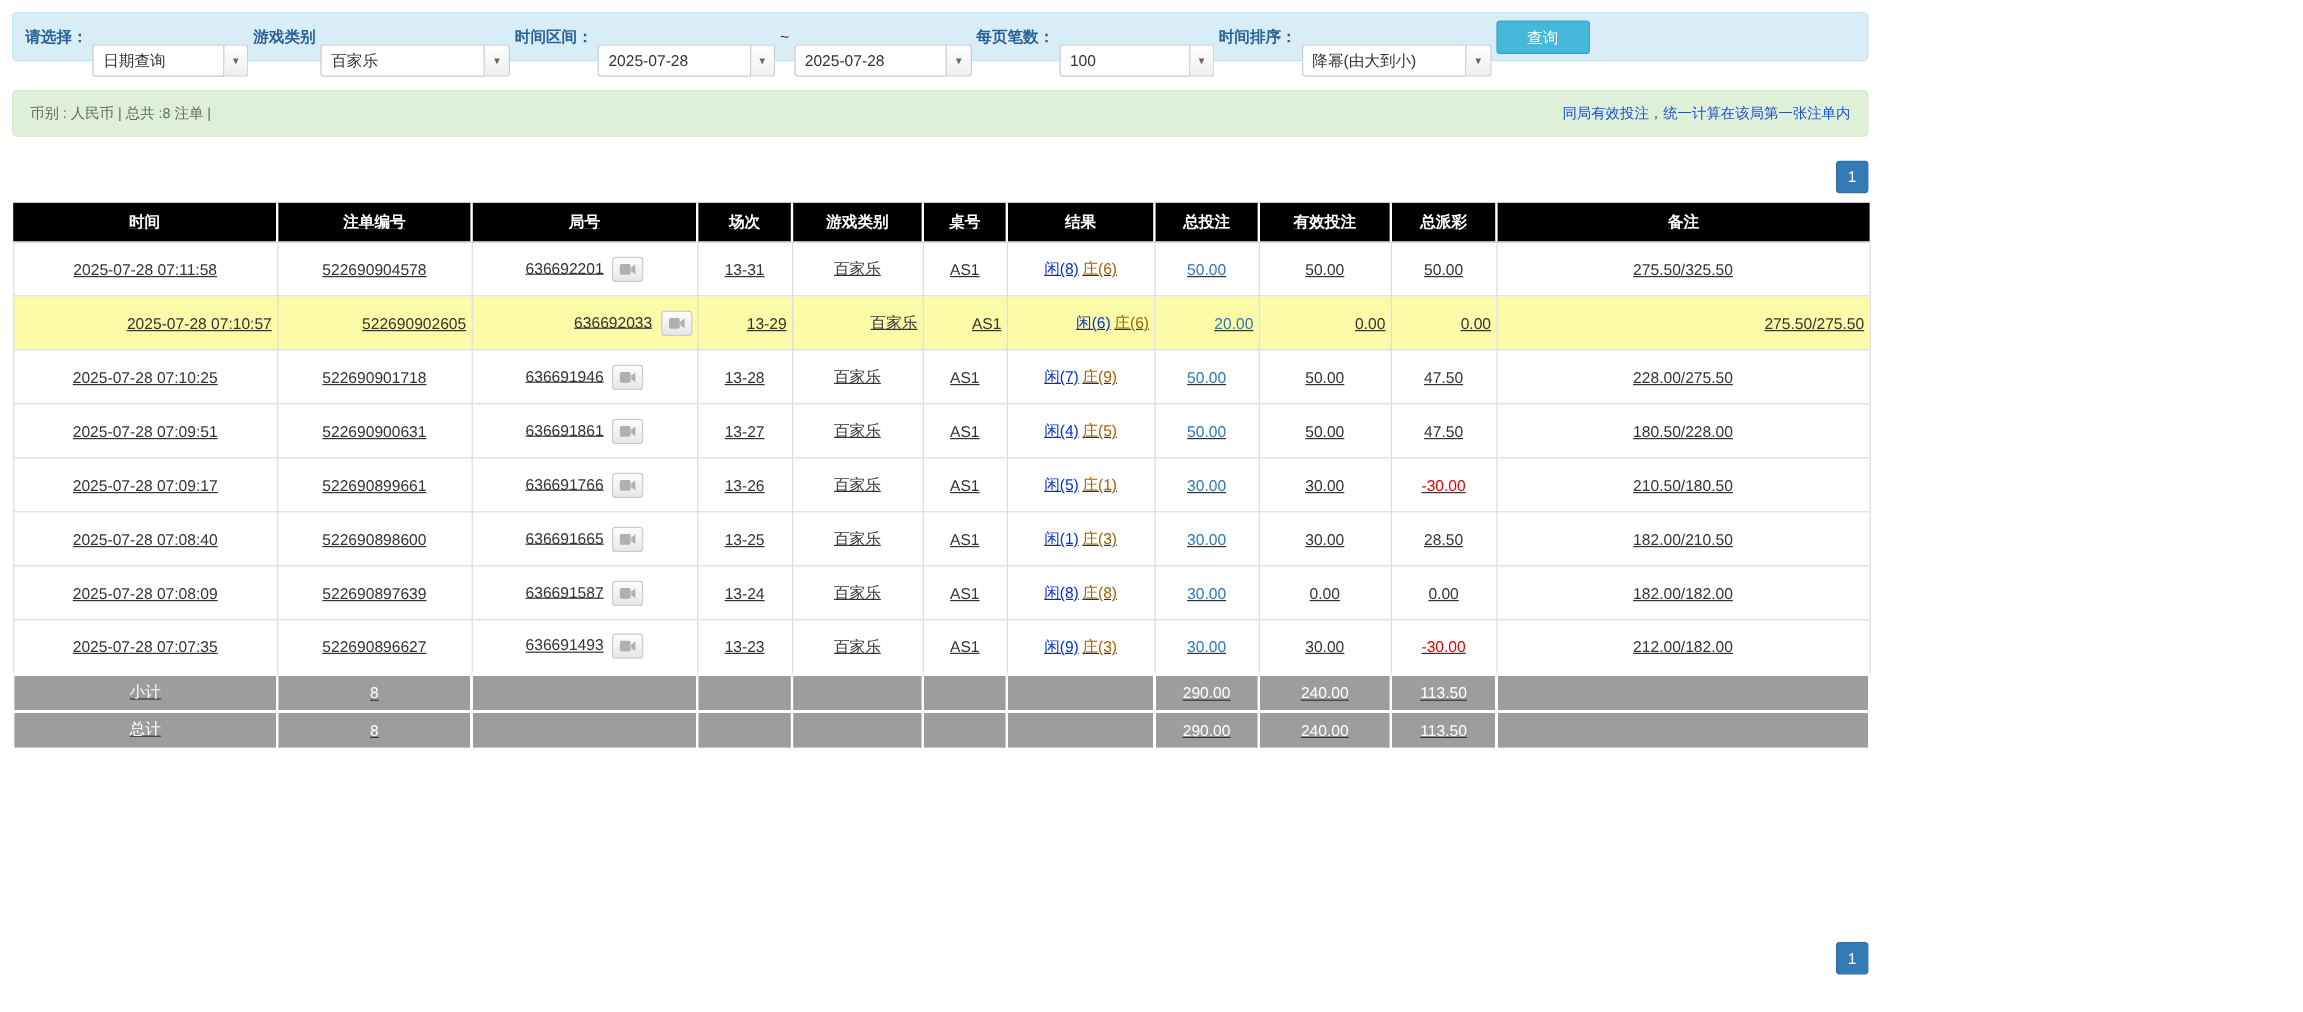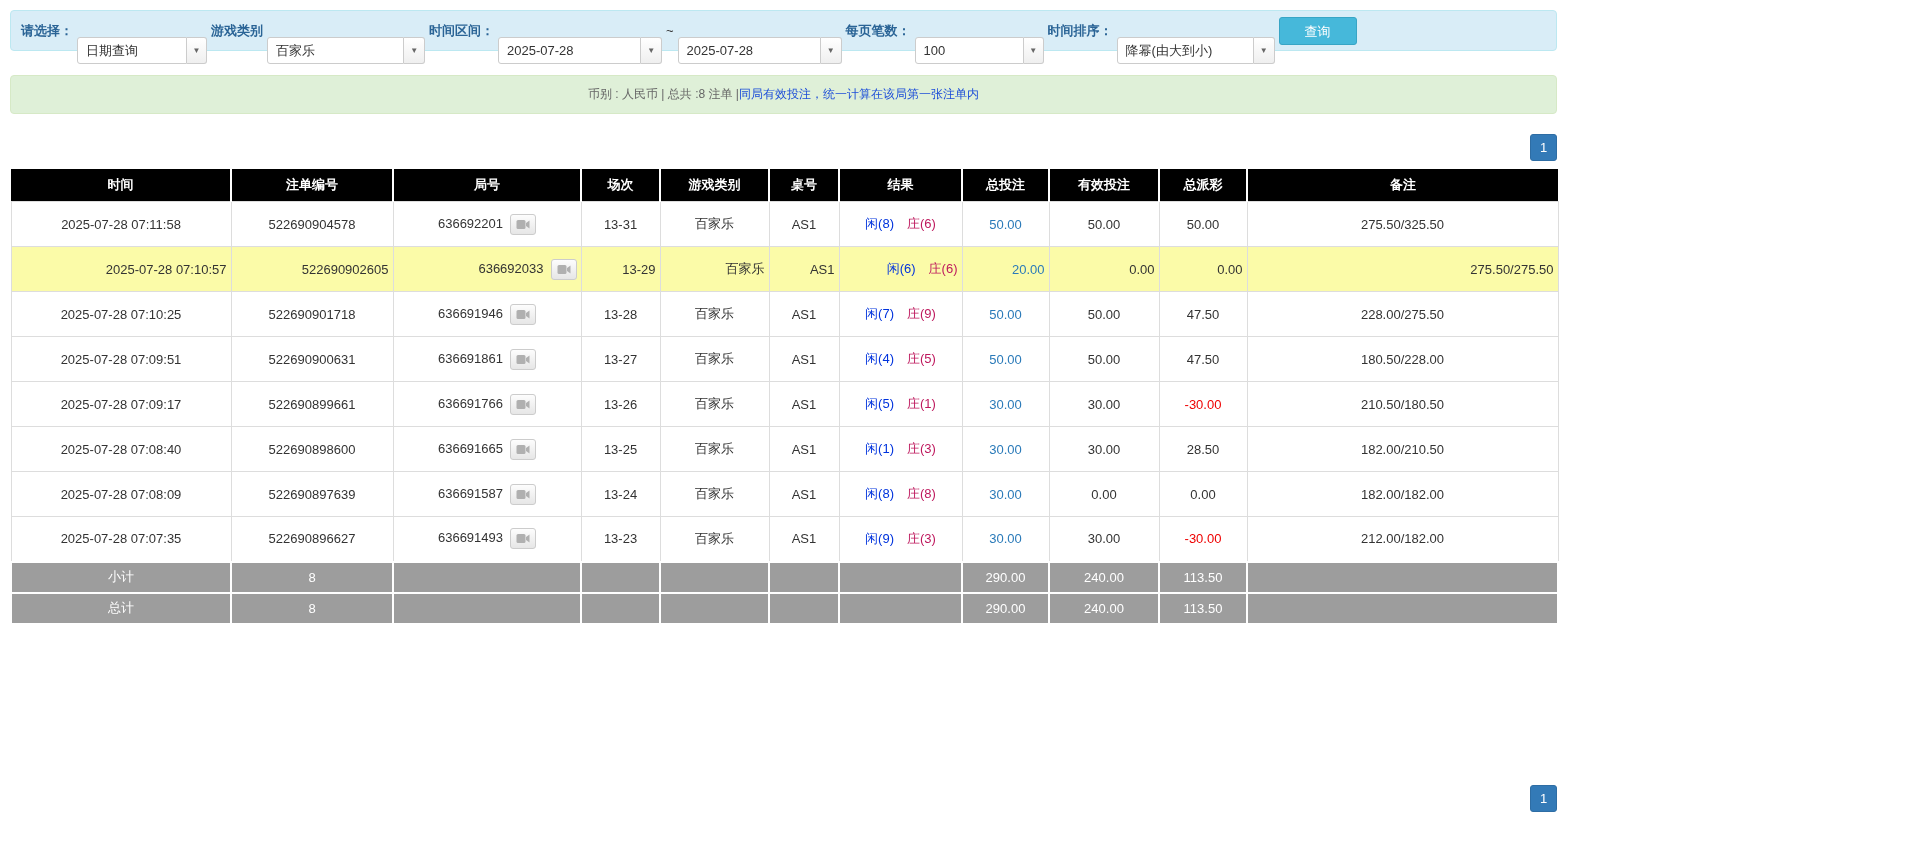--- a/index.html
+++ b/index.html
@@ -13,47 +13,47 @@
   
   .filter-panel { margin-top:10px; background:#d9edf7; border:1px solid #bce8f1; border-radius:4px;
                   padding:6px 10px; display:flex; align-items:center; gap:4px; height:41px; }
   .filter-label { color:#2a6496; font-weight:bold; font-size:13px; white-space:nowrap; }
   .combo { display:inline-flex; align-items:stretch; height:27px;margin-top:40px; }
   .combo input { border:1px solid #ccc; border-right:1px solid #ccc; border-radius:3px 0 0 3px;
                  padding:0 8px; font-size:13px; color:#333; outline:none; background:#fff; width:100%; min-width:0; }
   .combo .caret-btn { width:24px; border:1px solid #ccc; border-left:none; border-radius:0 3px 3px 0;
                       background:linear-gradient(#ffffff,#efefef); display:flex; align-items:center;
                       justify-content:center; color:#666; font-size:8px; cursor:pointer; }
-  .w-select { width:130px; } .w-game { width:158px; } .w-date { width:164px; } .w-size { width:129px;border-radius:13px; } .w-sort { width:158px; }
+  .w-select { width:130px; } .w-game { width:158px; } .w-date { width:148px; } .w-size { width:129px;border-radius:13px; } .w-sort { width:158px; }
   .tilde { font-size:13px; color:#333; }
   .search-btn { background:#46b8da; border:1px solid #38a5c5; color:#fff; font-size:13px;
                 padding:5px 25px; height:28px; border-radius:3px; cursor:pointer; }
 
   
   .summary-bar { margin-top:24px; background:#dff0d8; border:1px solid #d6e9c6; border-radius:4px;
-                 padding:10px 14px; display:flex; justify-content:center; align-items:center; font-size:12px; }
+                 padding:10px 14px; display:flex; justify-content:space-between; align-items:center; font-size:12px; }
   .summary-left { color:#666; }
   .summary-right { color:#1d4ed8; }
 
   
   .pagination-row { display:flex; justify-content:flex-end; margin-top:20px; margin-bottom:8px; }
   .pagination-row.bottom { margin-top:160px; margin-bottom:0; }
   .page-btn { min-width:27px; height:27px; background:#337ab7; border:1px solid #2e6da4; color:#fff;
               font-size:13px; display:flex; align-items:center; justify-content:center; border-radius:3px; cursor:pointer; }
 
   
-  table.records { width:1547px; border-collapse:collapse; table-layout:fixed; }
+  table.records { width:1547px; border-collapse:collapse; table-layout:fixed;text-decoration:underline; }
   .records th { background:#000; color:#fff; font-size:13px; font-weight:bold; padding:7px 4px;
                 border-right:2px solid #fff; }
   .records th:last-child { border-right:none; }
   .records td { border:1px solid #ddd; text-align:center; font-size:13px; color:#333; padding:0 4px;
                 height:45px; background:#fff; overflow:hidden; white-space:nowrap; }
   tr.highlight td { background:#fbfba8;text-align:right; }
   .player { color:#0033dd; }
-  .banker { color:#be185d; margin-left:13px; }
+  .banker { color:#a16207; margin-left:3px; }
   .bet-link { color:#2a7ab9; cursor:pointer; text-decoration:none; }
   td.neg { color:#ee0000; }
 
   .video-btn { display:inline-flex; align-items:center; justify-content:center; width:26px; height:21px;
                border:1px solid #ccc; border-radius:3px; background:linear-gradient(#fdfdfd,#e6e6e6);
                margin-left:7px; vertical-align:middle; cursor:pointer; }
 
   tr.total-row td { background:#9d9d9d; color:#fff; border:2px solid #fff; height:31px; font-size:13px; }
 </style>
 </head>

